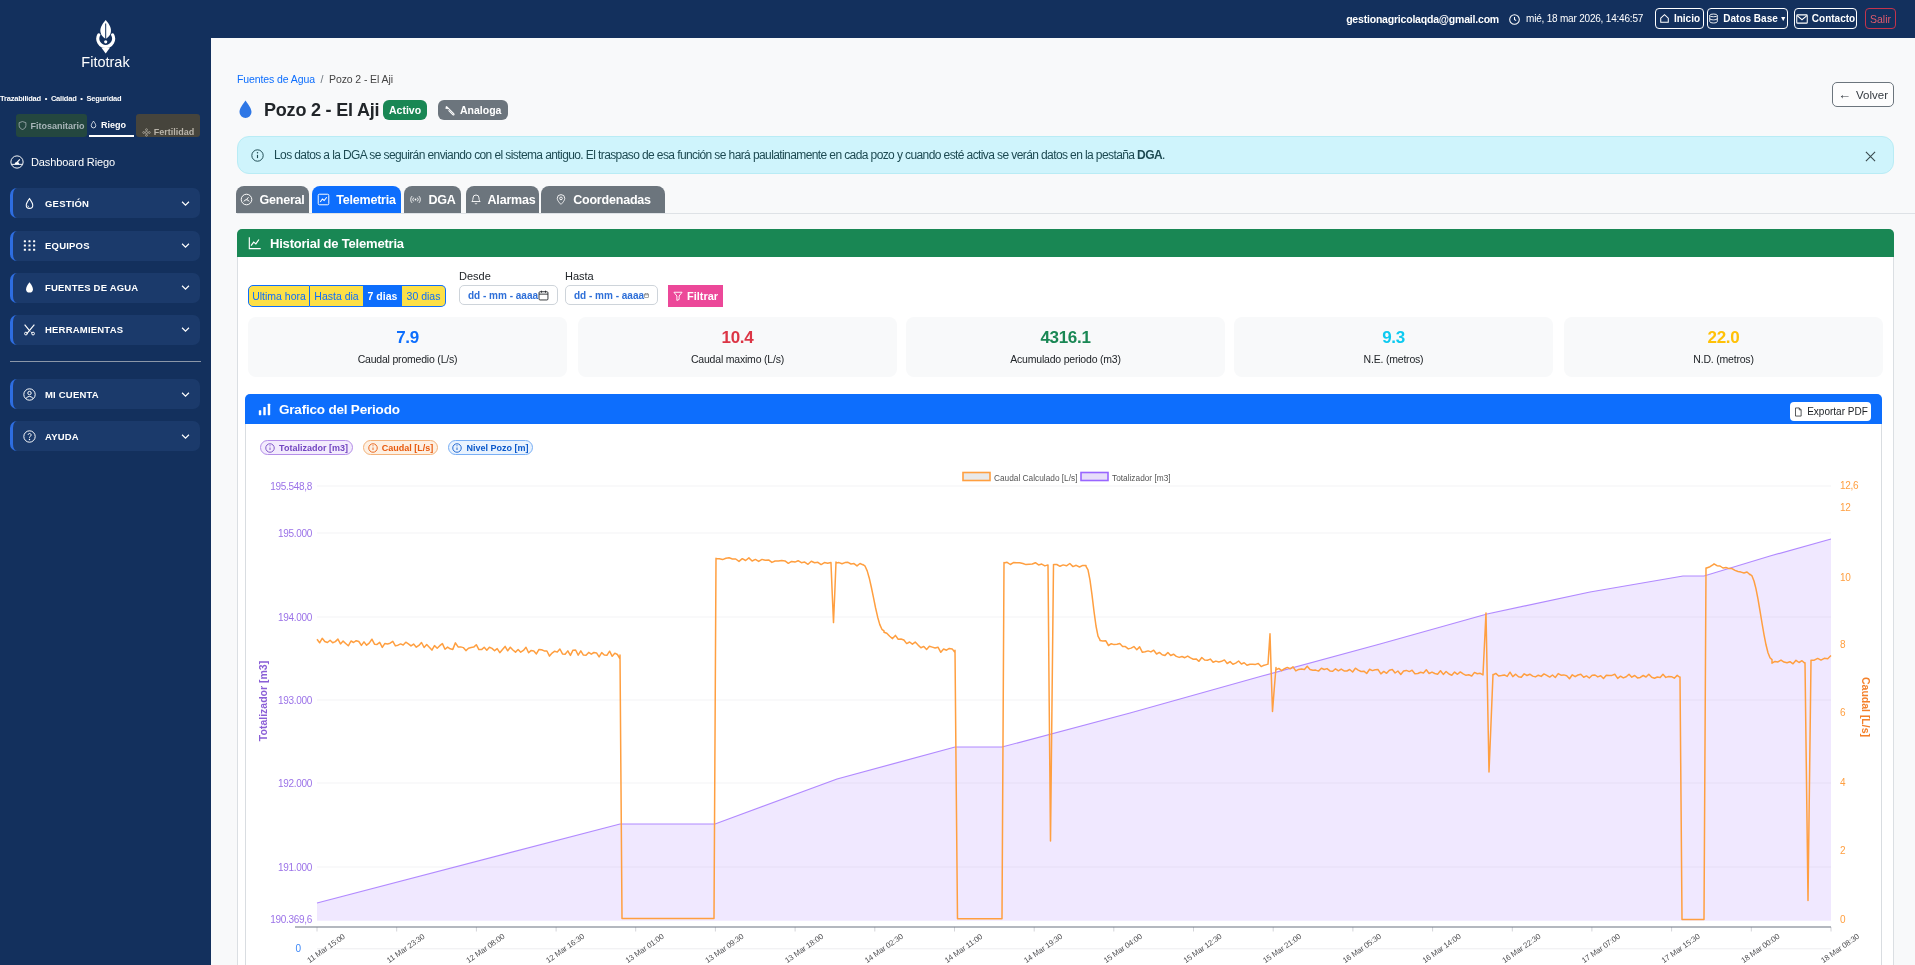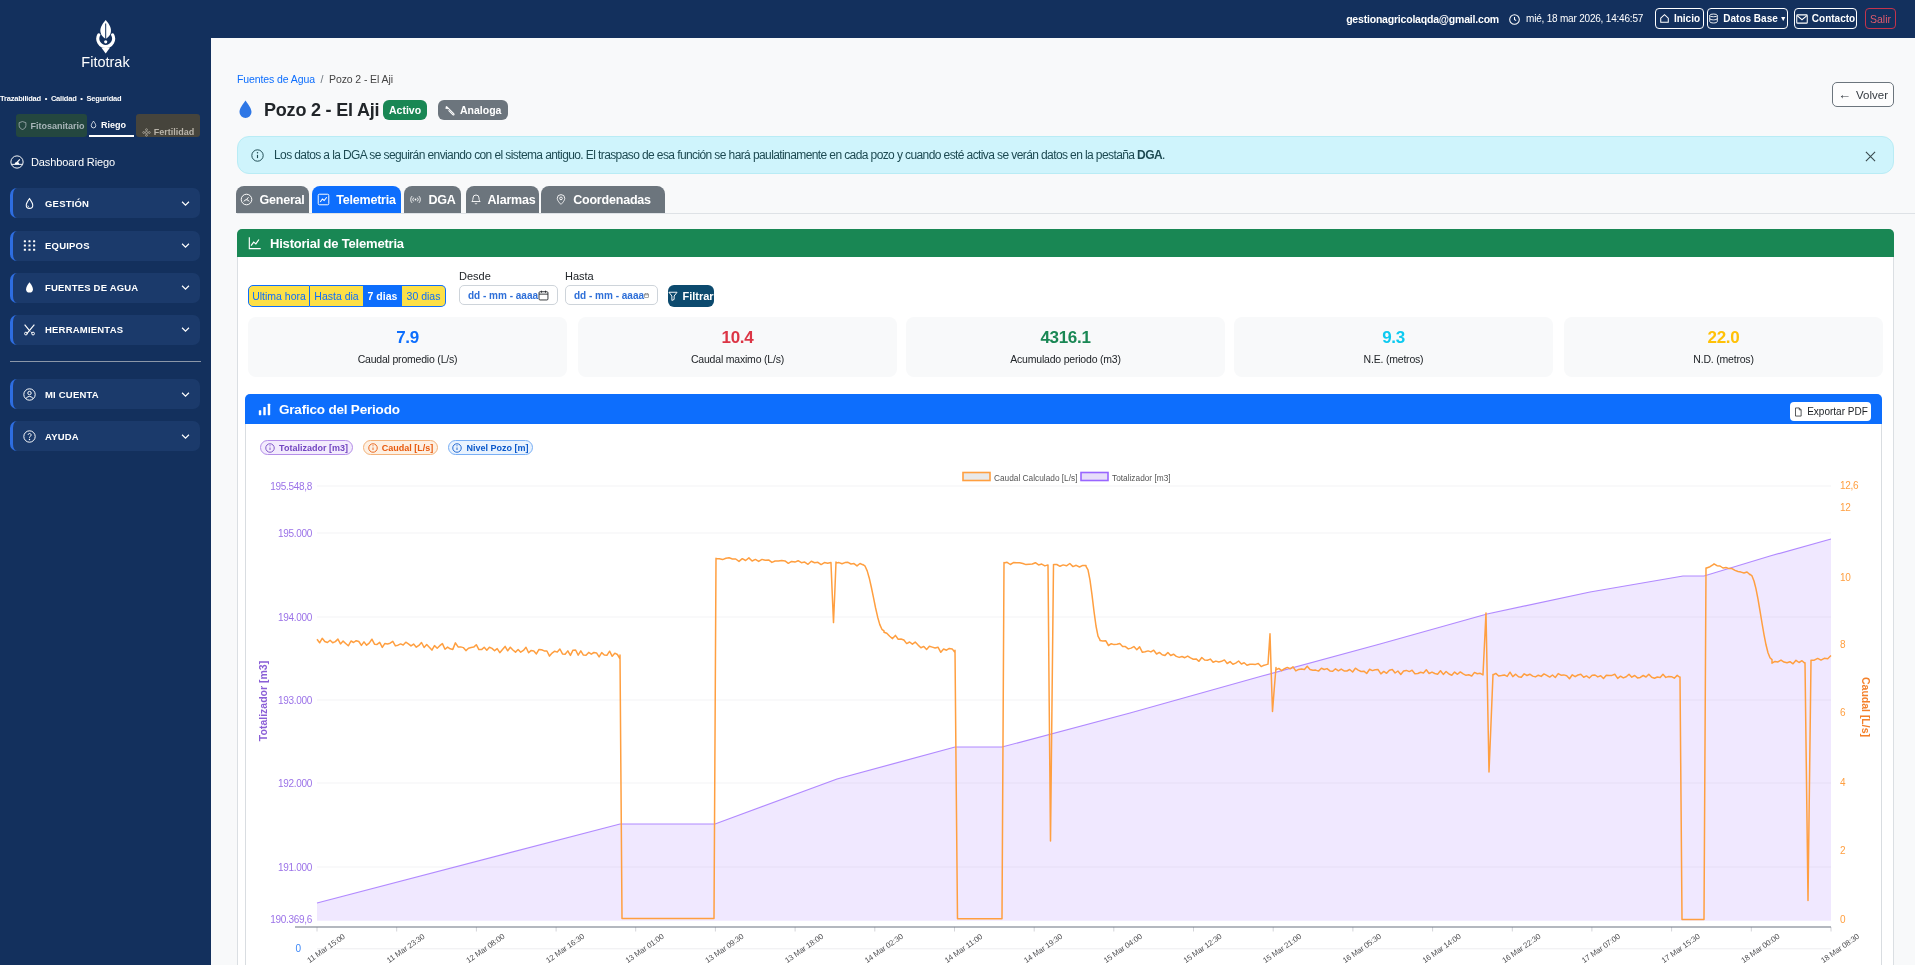--- a/index.html
+++ b/index.html
@@ -220,21 +220,21 @@
 <div class="dinput" style="left:459px;width:99px">dd - mm - aaaa
   <svg width="11" height="11" viewBox="0 0 16 16" fill="none" stroke="#212529" stroke-width="1.3">
       <rect x="1.5" y="2.5" width="13" height="12" rx="1.5"></rect>
       <path d="M1.5 6h13M5 1v3M11 1v3"></path>
     </svg></div>
 <div class="dinput" style="left:565px;width:93px">dd - mm - aaaa
   <svg width="11" height="11" viewBox="0 0 16 16" fill="none" stroke="#212529" stroke-width="1.3">
       <rect x="1.5" y="2.5" width="13" height="12" rx="1.5"></rect>
       <path d="M1.5 6h13M5 1v3M11 1v3"></path>
     </svg></div>
-<div class="abs" style="left:668px;top:285px;width:46px;height:22px;background:#0c4a6e;border-radius:6px;color:#fff;font-size:11px;font-weight:700;display:flex;align-items:center;justify-content:center;gap:4px">
+<div class="abs" style="left:668px;top:285px;width:55px;height:22px;background:#ec4899;border-radius:0;color:#fff;font-size:11px;font-weight:700;display:flex;align-items:center;justify-content:center;gap:4px">
   <svg width="10" height="10" viewBox="0 0 16 16" fill="none" stroke="#fff" stroke-width="1.5">
       <path d="M1.5 2h13L9.8 8v5.5l-3.6 1.6V8z"></path>
     </svg>Filtrar</div>
 
 <style>
 .scard{position:absolute;top:317px;width:319px;height:60px;background:#f8f9fa;border-radius:8px;text-align:center}
 .snum{font-size:17px;font-weight:700;margin-top:11px;letter-spacing:-.3px}
 .slbl{font-size:10.5px;color:#212529;margin-top:5px;letter-spacing:-.2px}
 </style>
 <div class="scard" style="left:248px">

